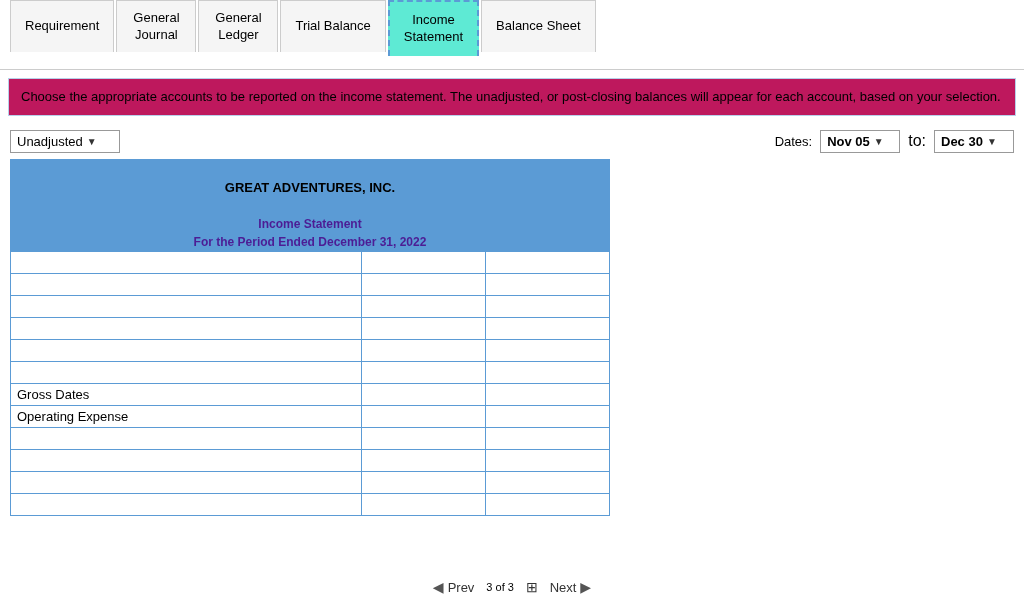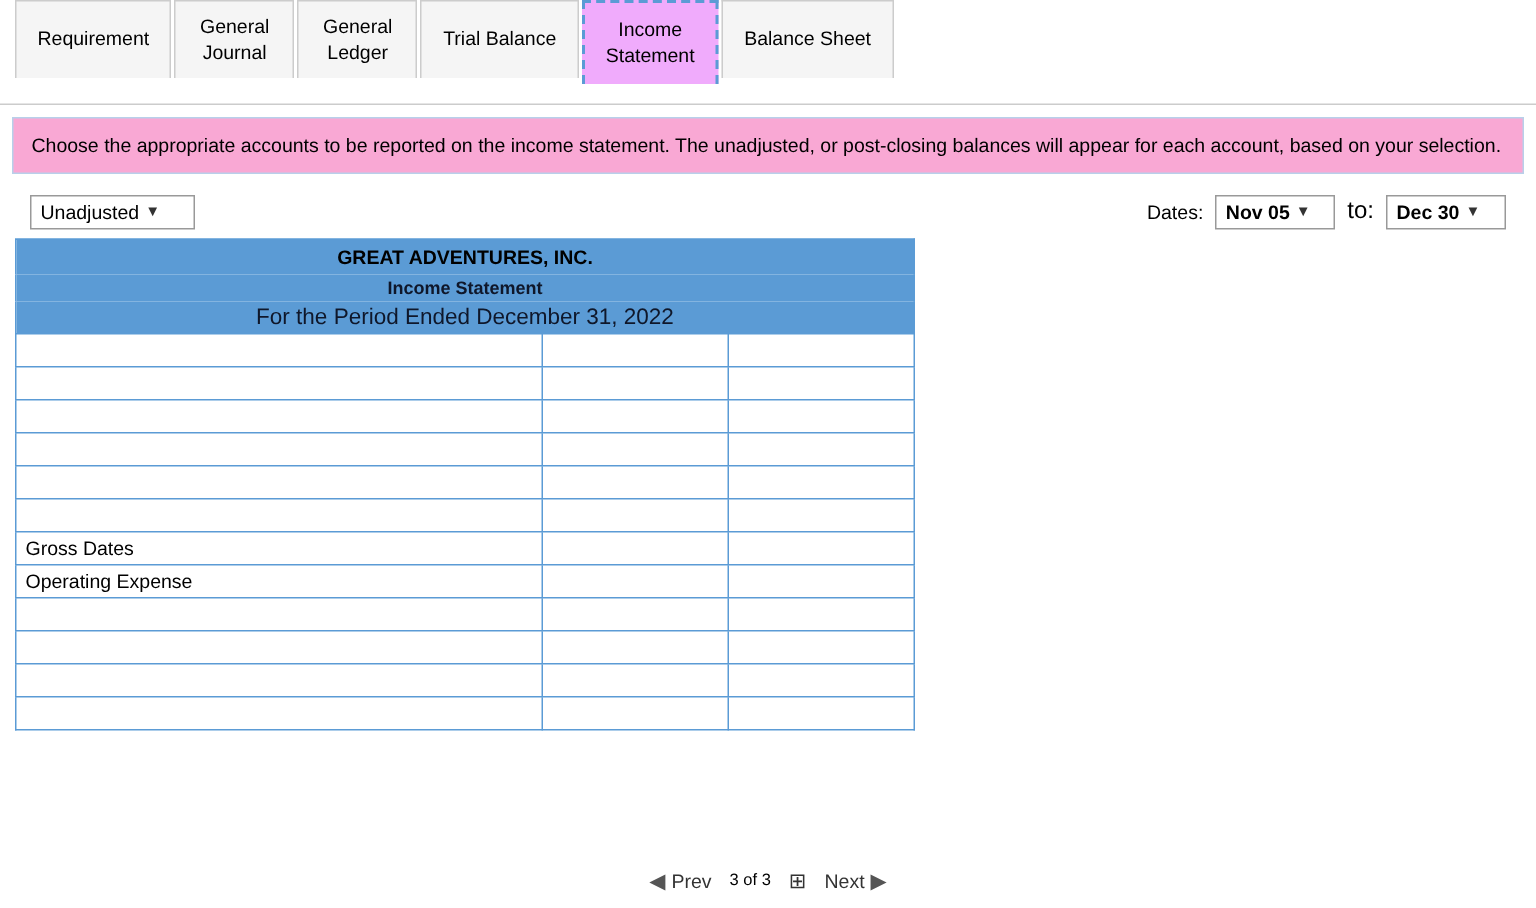--- a/index.html
+++ b/index.html
@@ -24,42 +24,42 @@
       border: 1px solid #ccc;
       border-bottom: none;
       background: #f5f5f5;
       cursor: pointer;
       font-size: 13px;
       line-height: 1.3;
       min-width: 80px;
       height: 52px;
     }
     .tab.active {
-      background: #f0abfc;
+      background: #5eead4;
       border: 2px dashed #5b9bd5;
       border-bottom: none;
       font-weight: normal;
       height: 56px;
     }
 
     
     .info-banner {
-      background: #f9a8d4;
+      background: #be185d;
       border: 1px solid #b8d0ea;
       padding: 8px 12px;
       margin: 8px;
       font-size: 13px;
       line-height: 1.5;
     }
 
     
     .controls-row {
       display: flex;
       align-items: center;
-      padding: 6px 20px;
+      padding: 6px 10px;
       gap: 8px;
     }
     .dropdown-select {
       border: 1px solid #999;
       background: #fff;
       padding: 3px 6px;
       font-size: 13px;
       display: flex;
       align-items: center;
       gap: 4px;
@@ -98,40 +98,40 @@
       border: 1px solid #5b9bd5;
       border-collapse: collapse;
       width: 600px;
       font-size: 13px;
     }
     .statement-table .header-row td {
       background: #5b9bd5;
       color: #000;
       text-align: center;
       font-weight: bold;
-      padding: 4px 8px;
+      padding: 20px 8px;
       border: none;
     }
     .statement-table .subheader-row td {
       background: #5b9bd5;
-      color: #0f172a;
+      color: #4c1d95;
       text-align: center;
       font-weight: bold;
       padding: 2px 8px;
       border: none;
       font-size: 12px;
     }
     .statement-table .period-row td {
       background: #5b9bd5;
-      color: #0f172a;
+      color: #4c1d95;
       text-align: center;
-      font-weight: normal;
+      font-weight: bold;
       padding: 2px 8px;
       border: none;
-      font-size: 15px;
+      font-size: 12px;
     }
     .statement-table .data-row td {
       border: 1px solid #5b9bd5;
       padding: 3px 6px;
       height: 22px;
       background: #fff;
     }
     .statement-table .data-row td.label-col {
       width: 340px;
       border-right: 1px solid #5b9bd5;

